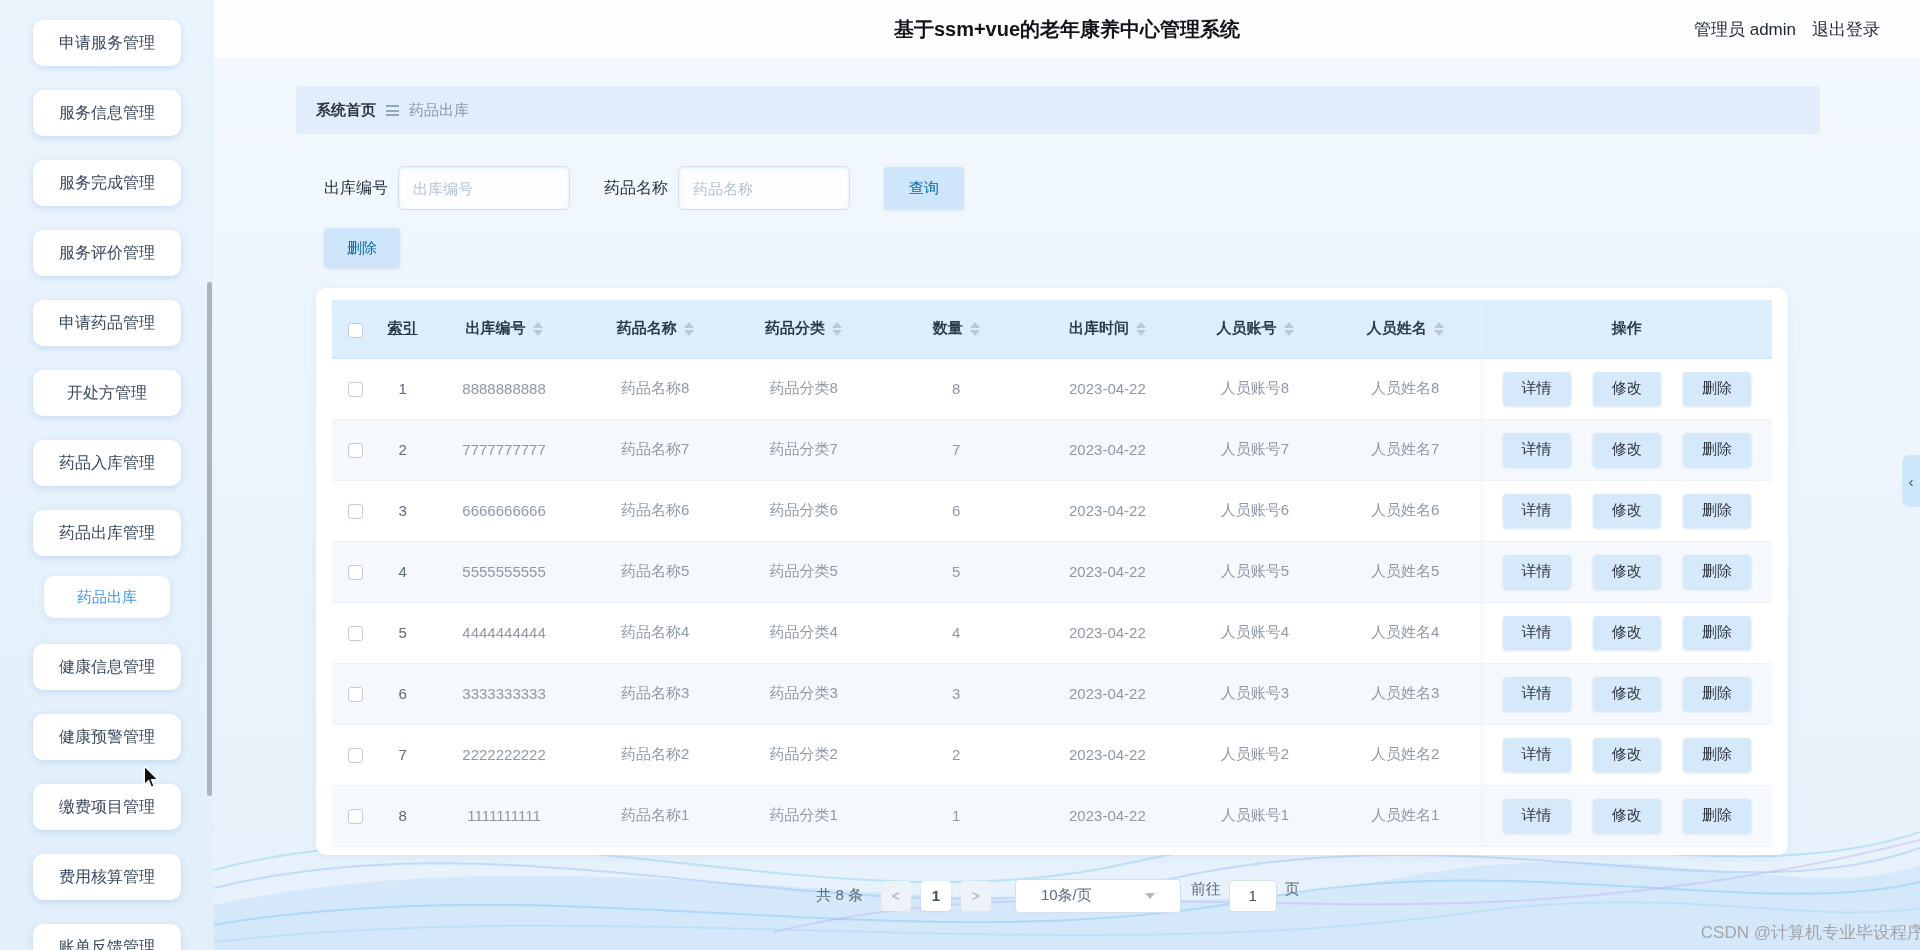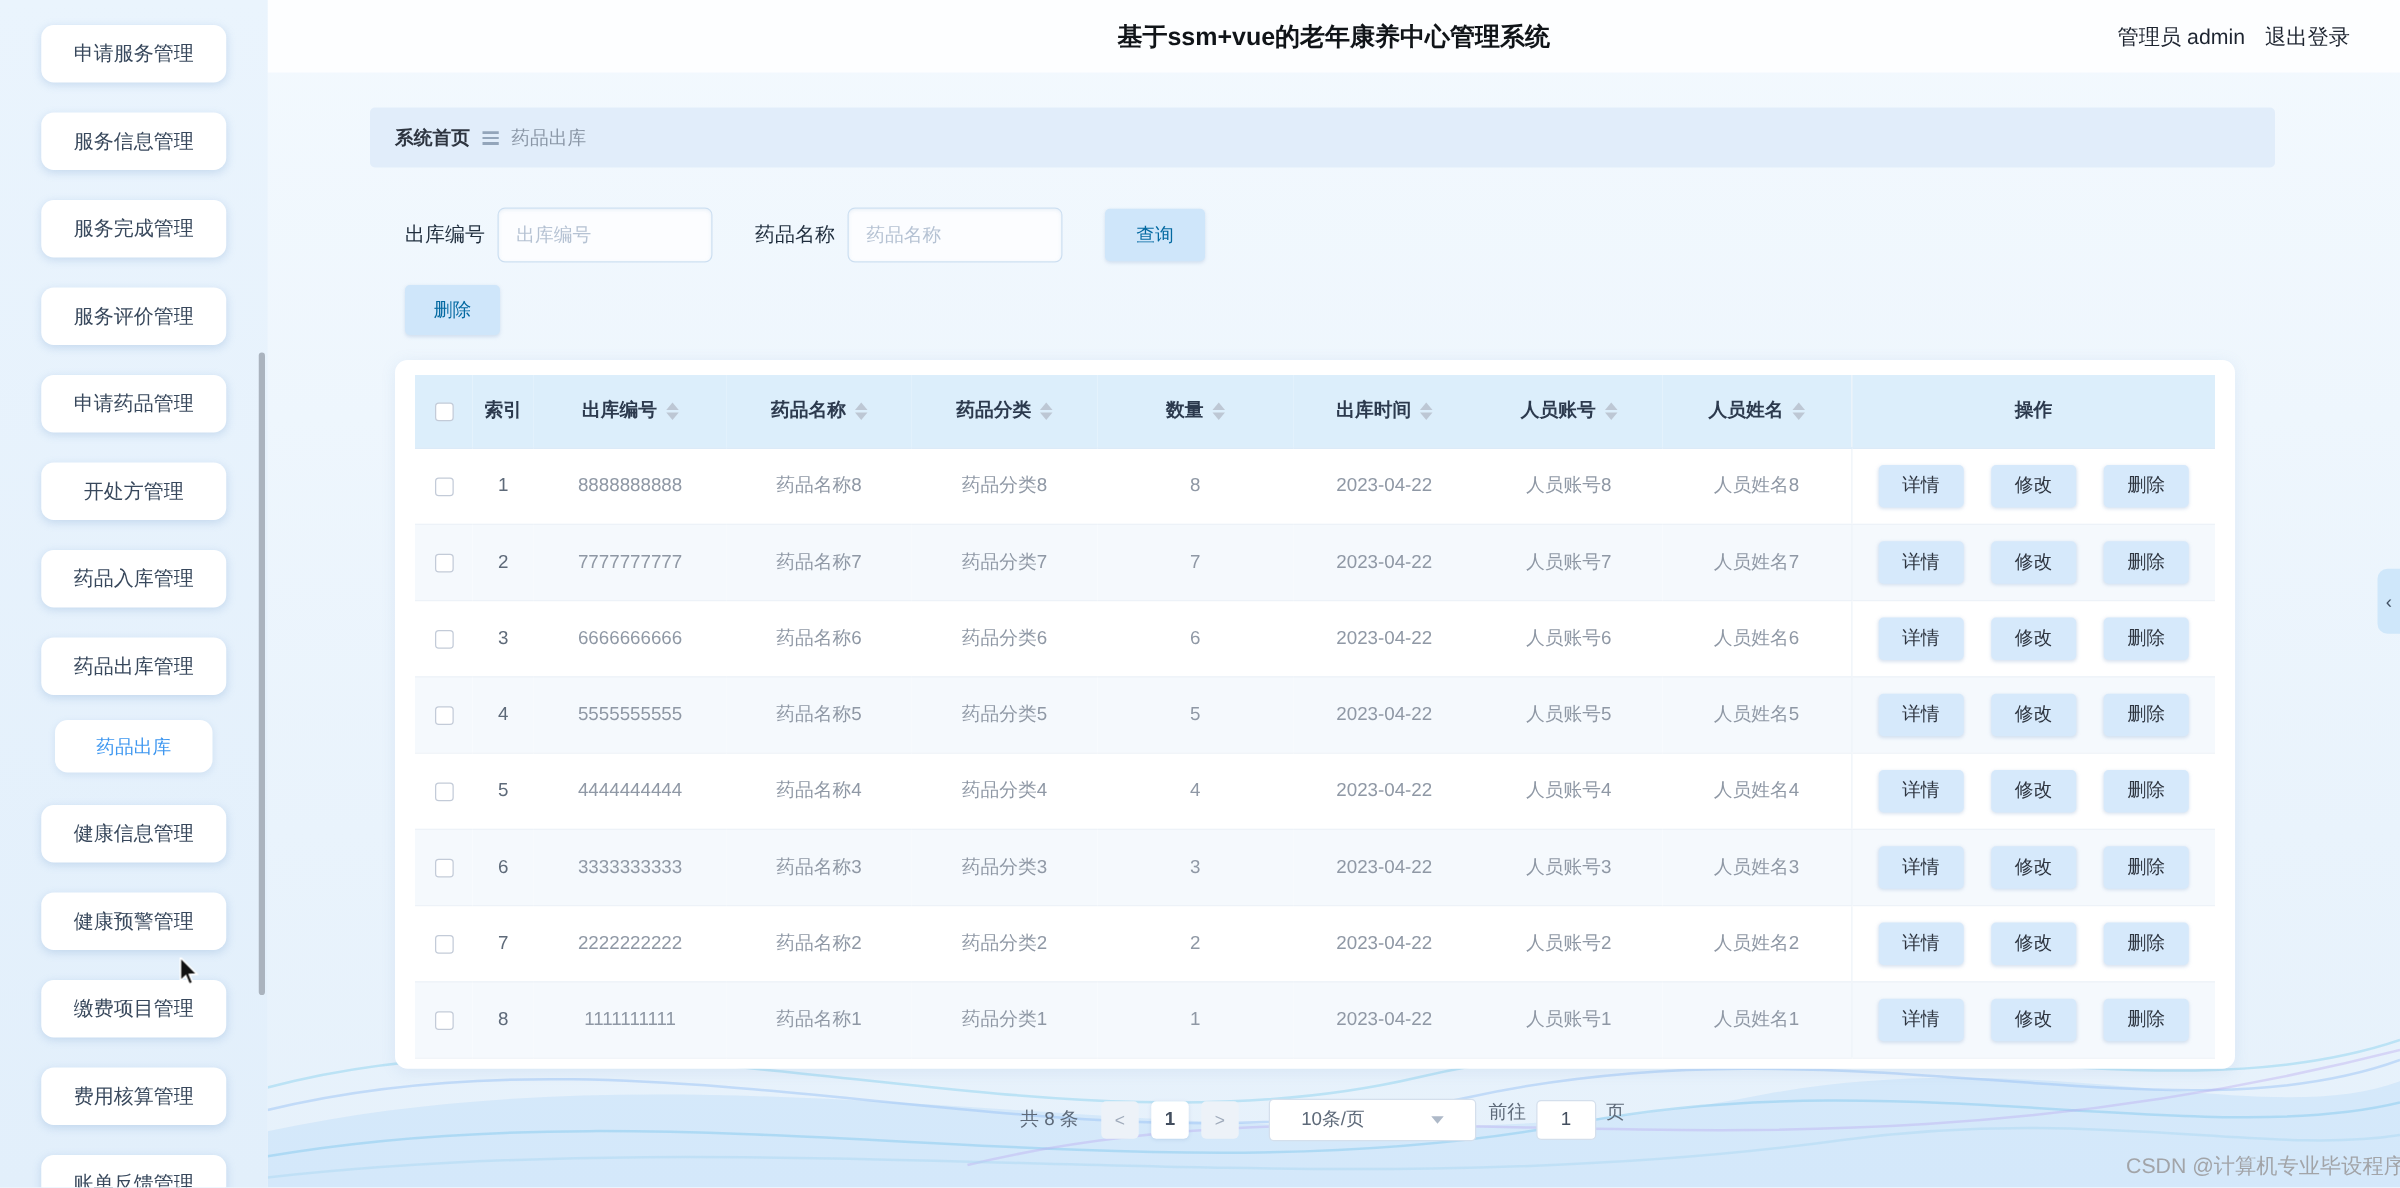--- a/index.html
+++ b/index.html
@@ -63,21 +63,21 @@
   .filter-input::placeholder { color:#b5c2d3; }
   .btn { border:none; border-radius:4px; background:#cfe6fa; color:#0369a1;
     font-size:15px; cursor:pointer; box-shadow:0 1px 3px rgba(120,155,200,.25); }
   .btn-search { width:80px; height:42px; }
   .btn-delete-top { width:76px; height:40px; margin:18px 0 0 28px; display:block; }
 
   
   .table-card { margin:20px 32px 0 20px; background:#ffffff; border-radius:10px;
     padding:12px 16px 8px; box-shadow:0 2px 12px rgba(110,150,195,.12); }
   table { width:100%; border-collapse:collapse; table-layout:fixed; }
-  th:nth-child(1){width:3.2%;} th:nth-child(2){width:3.4%;} th:nth-child(3){width:10.7%;}
+  th:nth-child(1){width:3.2%;} th:nth-child(2){width:3.4%;text-decoration:underline;} th:nth-child(3){width:10.7%;}
   th:nth-child(4){width:10.3%;} th:nth-child(5){width:10.3%;} th:nth-child(6){width:10.9%;}
   th:nth-child(7){width:10.1%;} th:nth-child(8){width:10.4%;} th:nth-child(9){width:10.5%;}
   th:nth-child(10){width:20.2%;}
   thead th { background:#dceefb; height:58px; font-size:15px; font-weight:700; color:#2c3a4e;
     text-align:center; border-bottom:1px solid #cfe4f6; white-space:nowrap; }
   tbody td { height:61px; text-align:center; font-size:15px; color:#8f98a5;
     border-bottom:1px solid #edf2f8; white-space:nowrap; }
   tbody tr:nth-child(even) { background:#f5f9fd; }
   tbody td.cell-index { color:#5e6a79; }
   td:last-child, th:last-child { border-left:1px solid #eef3f9; }

